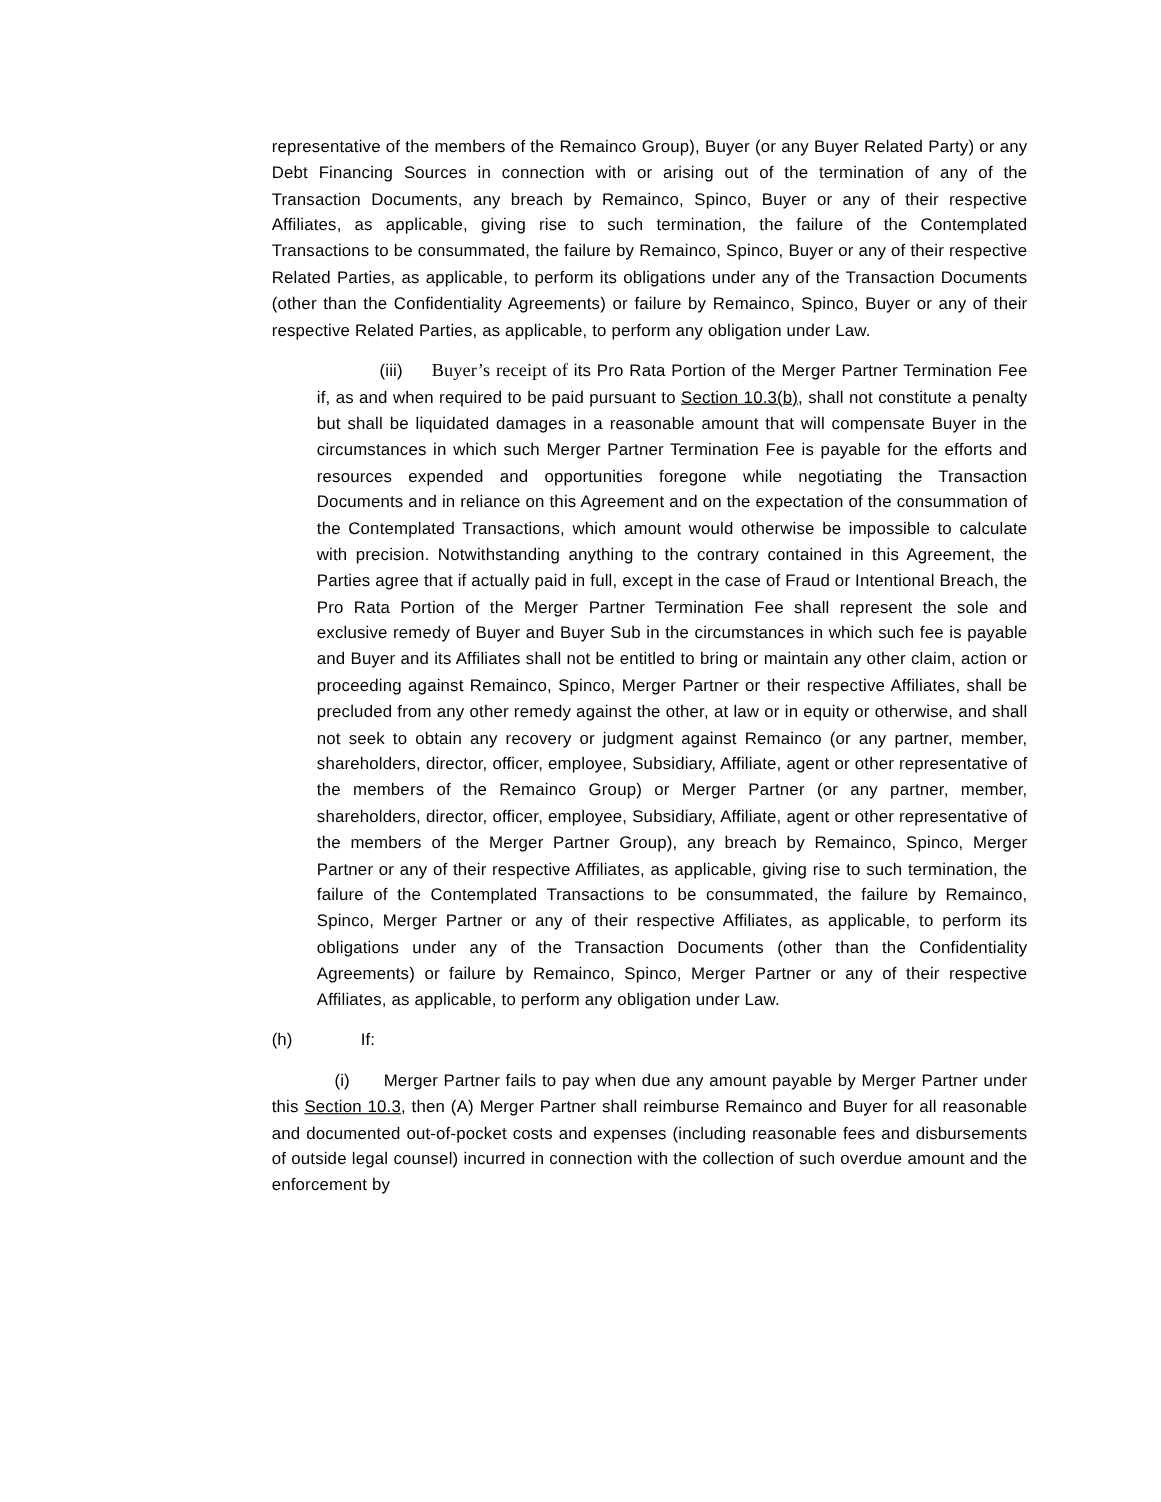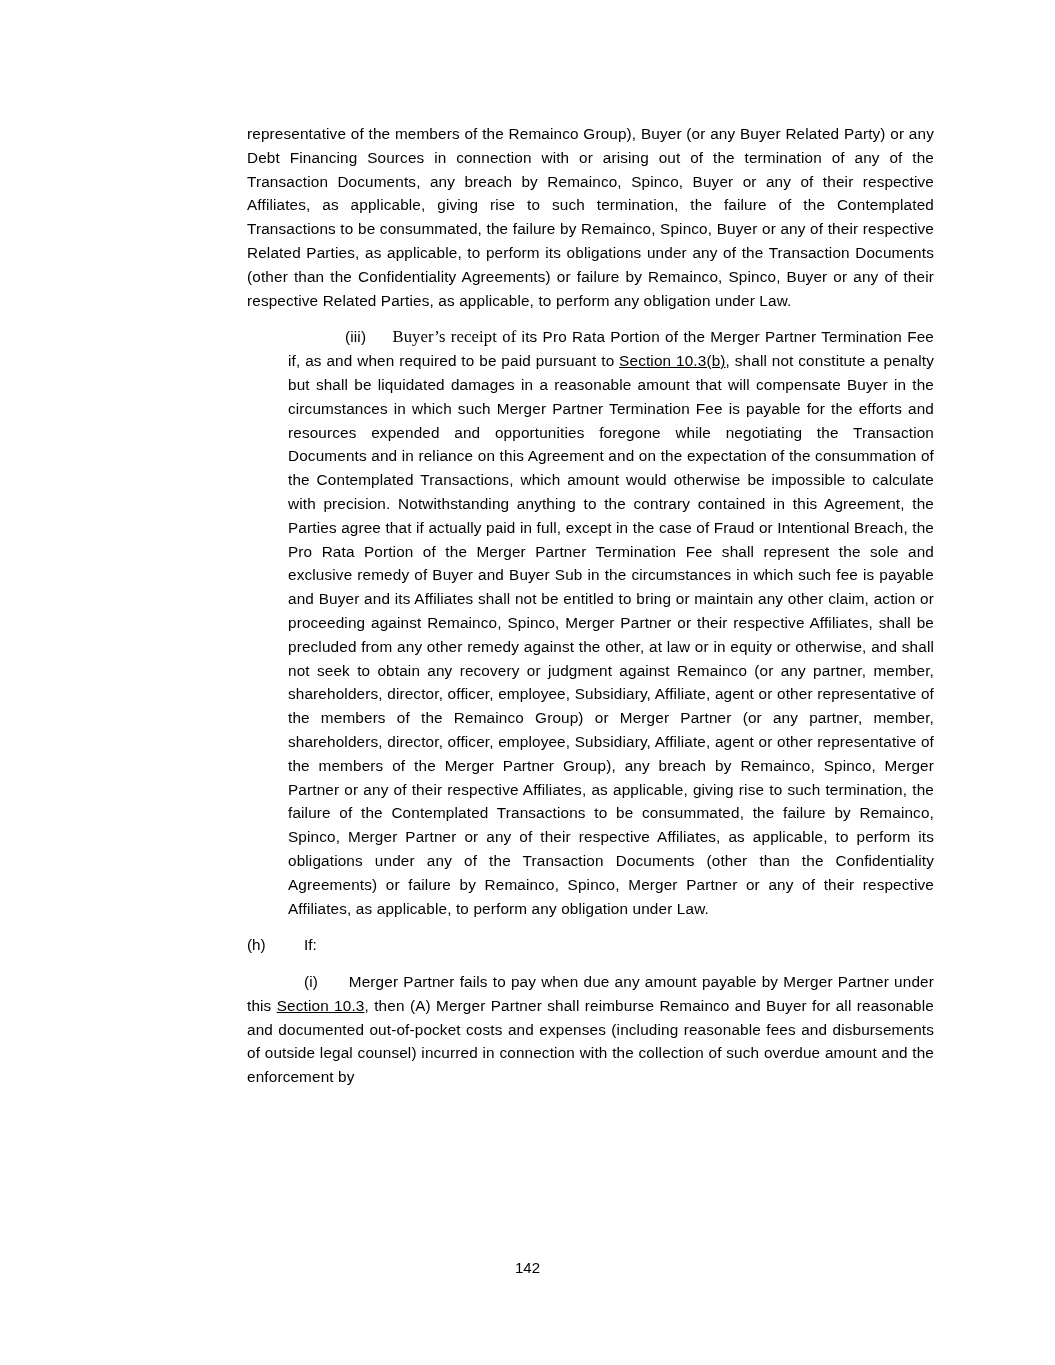--- a/index.html
+++ b/index.html
@@ -48,20 +48,21 @@
     display: flex;
     font-size: 15.3px;
     line-height: 23.8px;
   }
   .list-row .marker {
     width: 57px;
     flex: 0 0 57px;
   }
   .list-row .body {
     flex: 1 1 auto;
+    margin-left: 24px;
   }
   .footer {
     position: absolute;
     left: 0;
     top: 1258px;
     width: 1055px;
     text-align: center;
     font-size: 15px;
     line-height: 20px;
   }
@@ -79,15 +80,14 @@
 
     <div class="list-row" style="margin-top:13px;">
       <span class="marker">(h)</span>
       <span class="body">If:</span>
     </div>
 
     <p class="para indent" style="margin-top:13px;"><span>(i)</span><span>&nbsp;&nbsp;&nbsp;&nbsp;&nbsp;&nbsp;</span><span>Merger Partner fails to pay when due any amount payable by Merger Partner under this </span><span class="u">Section 10.3</span><span>, then (A) Merger Partner shall reimburse Remainco and Buyer for all reasonable and documented out-of-pocket costs and expenses (including reasonable fees and disbursements of outside legal counsel) incurred in connection with the collection of such overdue amount and the enforcement by</span></p>
 
   </div>
 
-  <div class="footer">142</div>
 
 </div>
 
 </body></html>

